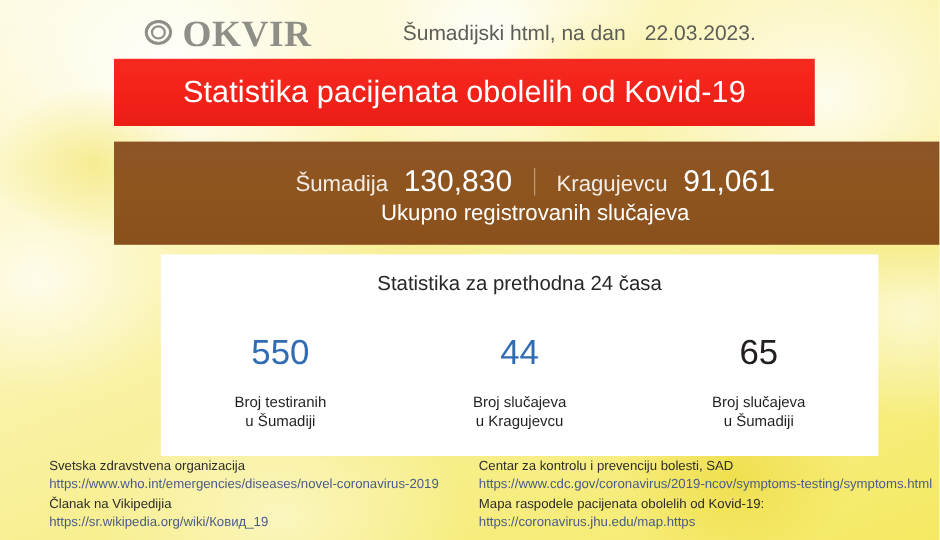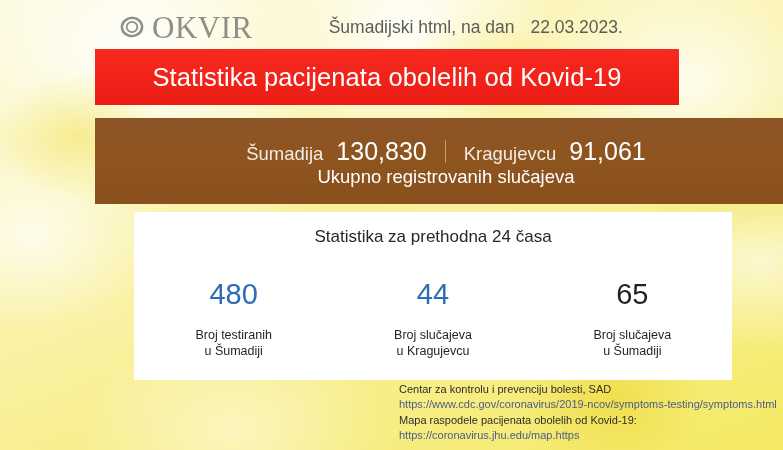--- a/index.html
+++ b/index.html
@@ -66,21 +66,21 @@
   .brand-mark {
     width: 28px;
     height: 28px;
     margin-right: 6px;
     flex: 0 0 auto;
     display: block;
   }
   .brand-name {
     font-family: "Liberation Serif", serif;
     font-size: 31px;
-    font-weight: normal;
+    font-weight: bold;
     letter-spacing: 0.5px;
     color: #8f8f88;
     line-height: 1;
   }
   .header-date {
     margin-left: 76px;
     font-size: 17.5px;
     color: #5d5d57;
     white-space: nowrap;
   }
@@ -249,21 +249,21 @@
       <span class="totals-value">91,061</span>
     </div>
     <div class="totals-caption">Ukupno registrovanih slučajeva</div>
   </div>
 
   <div class="stats-panel">
     <div class="stats-heading">Statistika za prethodna 24 časa</div>
     <div class="stats-grid">
 
       <div class="stat-cell">
-        <div class="stat-number">480</div>
+        <div class="stat-number">550</div>
         <div class="stat-caption">
           <div>Broj testiranih</div>
           <div>u Šumadiji</div>
         </div>
       </div>
 
       <div class="stat-cell">
         <div class="stat-number">44</div>
         <div class="stat-caption">
           <div>Broj slučajeva</div>
@@ -275,20 +275,26 @@
         <div class="stat-number dark">65</div>
         <div class="stat-caption">
           <div>Broj slučajeva</div>
           <div>u Šumadiji</div>
         </div>
       </div>
 
     </div>
   </div>
 
+  <div class="footer footer-left">
+    <div class="src-title">Svetska zdravstvena organizacija</div>
+    <div class="src-url">https://www.who.int/emergencies/diseases/novel-coronavirus-2019</div>
+    <div class="src-title">Članak na Vikipedijia</div>
+    <div class="src-url">https://sr.wikipedia.org/wiki/Ковид_19</div>
+  </div>
 
   <div class="footer footer-right">
     <div class="src-title">Centar za kontrolu i prevenciju bolesti, SAD</div>
     <div class="src-url">https://www.cdc.gov/coronavirus/2019-ncov/symptoms-testing/symptoms.html</div>
     <div class="src-title">Mapa raspodele pacijenata obolelih od Kovid-19:</div>
     <div class="src-url">https://coronavirus.jhu.edu/map.https</div>
   </div>
 
 </div>
 

